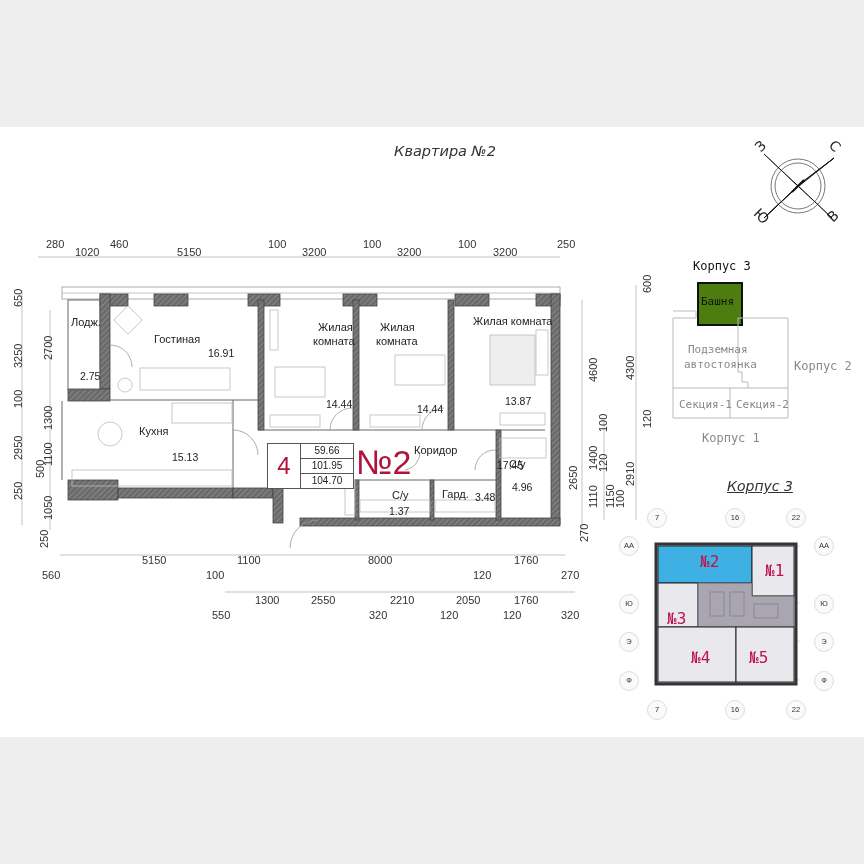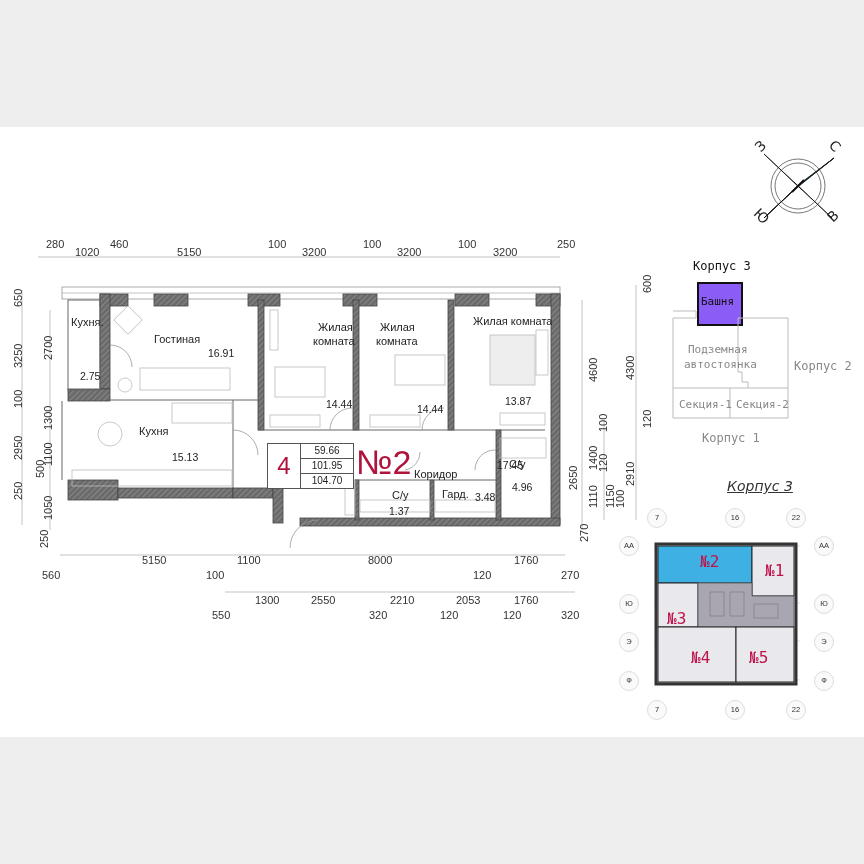--- a/index.html
+++ b/index.html
@@ -20,20 +20,21 @@
   .minimap-title{position:absolute;left:727px;top:478px;font-family:"DejaVu Sans",sans-serif;font-style:italic;font-size:14px;color:#333;text-decoration:underline;}
   .axis{position:absolute;width:18px;height:18px;border-radius:50%;border:1.5px solid #ddd;background:#fafafa;font-family:"Liberation Sans",sans-serif;font-size:7.5px;text-align:center;line-height:18px;color:#333;}
   .mm-lbl{position:absolute;color:#c0134a;font-family:"DejaVu Sans Mono",monospace;font-size:16px;line-height:18px;white-space:nowrap;}
 </style>
 </head>
 <body>
 
 <div class="sheet"></div>
 
 <div class="title">
+  <div>Квартира №2</div>
 </div>
 
 <div class="abs" style="left:752px;top:140px;width:94px;height:92px;">
   <svg width="94" height="92" viewBox="0 0 94 92">
     <circle cx="46" cy="46" r="27" fill="none" stroke="#777" stroke-width="1"></circle>
     <circle cx="46" cy="46" r="23" fill="none" stroke="#777" stroke-width="1"></circle>
 
     <polygon points="46,46 82,18 50,42" fill="#29b6e8" stroke="#111" stroke-width="0.8"></polygon>
     <polygon points="46,46 82,18 42,50" fill="#29b6e8" stroke="#111" stroke-width="0.8"></polygon>
 
@@ -164,21 +165,21 @@
   <span class="dim" style="left:561px;top:569px;">270</span>
 </div>
 
 <div>
   <span class="dim" style="left:212px;top:609px;">550</span>
   <span class="dim" style="left:255px;top:594px;">1300</span>
   <span class="dim" style="left:311px;top:594px;">2550</span>
   <span class="dim" style="left:369px;top:609px;">320</span>
   <span class="dim" style="left:390px;top:594px;">2210</span>
   <span class="dim" style="left:440px;top:609px;">120</span>
-  <span class="dim" style="left:456px;top:594px;">2053</span>
+  <span class="dim" style="left:456px;top:594px;">2050</span>
   <span class="dim" style="left:503px;top:609px;">120</span>
   <span class="dim" style="left:514px;top:594px;">1760</span>
   <span class="dim" style="left:561px;top:609px;">320</span>
 </div>
 
 <div>
   <span class="dimv" style="left:12px;top:307px;">650</span>
   <span class="dimv" style="left:12px;top:368px;">3250</span>
   <span class="dimv" style="left:12px;top:408px;">100</span>
   <span class="dimv" style="left:12px;top:460px;">2950</span>
@@ -201,41 +202,41 @@
   <span class="dimv" style="left:567px;top:490px;">2650</span>
   <span class="dimv" style="left:604px;top:508px;">1150</span>
   <span class="dimv" style="left:614px;top:508px;">100</span>
   <span class="dimv" style="left:641px;top:293px;">600</span>
   <span class="dimv" style="left:624px;top:380px;">4300</span>
   <span class="dimv" style="left:641px;top:428px;">120</span>
   <span class="dimv" style="left:624px;top:486px;">2910</span>
 </div>
 
 <div>
-  <span class="room" style="left:71px;top:316px;">Кухня.</span>
+  <span class="room" style="left:71px;top:316px;">Лодж.</span>
   <span class="area" style="left:80px;top:370px;">2.75</span>
 
   <span class="room" style="left:154px;top:333px;">Гостиная</span>
   <span class="area" style="left:208px;top:347px;">16.91</span>
 
   <span class="room" style="left:318px;top:321px;">Жилая</span>
   <span class="room" style="left:313px;top:335px;">комната</span>
   <span class="area" style="left:326px;top:398px;">14.44</span>
 
   <span class="room" style="left:380px;top:321px;">Жилая</span>
   <span class="room" style="left:376px;top:335px;">комната</span>
   <span class="area" style="left:417px;top:403px;">14.44</span>
 
   <span class="room" style="left:473px;top:315px;">Жилая комната</span>
   <span class="area" style="left:505px;top:395px;">13.87</span>
 
   <span class="room" style="left:139px;top:425px;">Кухня</span>
   <span class="area" style="left:172px;top:451px;">15.13</span>
 
-  <span class="room" style="left:414px;top:468px;">Коридор</span>
+  <span class="room" style="left:414px;top:444px;">Коридор</span>
   <span class="area" style="left:451px;top:459px;margin-left:46px;">17.45</span>
 
   <span class="room" style="left:509px;top:458px;">С/у</span>
   <span class="area" style="left:512px;top:481px;">4.96</span>
 
   <span class="room" style="left:392px;top:489px;">С/у</span>
   <span class="area" style="left:389px;top:505px;">1.37</span>
 
   <span class="room" style="left:442px;top:488px;">Гард.</span>
   <span class="area" style="left:475px;top:491px;">3.48</span>
@@ -244,21 +245,21 @@
 <div class="aptbox">
   <div class="rooms">4</div>
   <div class="cell" style="top:0;">59.66</div>
   <div class="cell" style="top:15px;">101.95</div>
   <div class="cell" style="top:30px;border-bottom:none;">104.70</div>
 </div>
 <div class="aptnum">№2</div>
 
 <div>
   <span class="key-title" style="left:693px;top:259px;">Корпус 3</span>
-  <div class="abs" style="left:697px;top:282px;width:42px;height:40px;border:2px solid #111;background:#8b5cf6;">
+  <div class="abs" style="left:697px;top:282px;width:42px;height:40px;border:2px solid #111;background:#4d7c0f;">
     <span class="abs" style="left:2px;top:11px;font-family:'DejaVu Sans Mono',monospace;font-size:11px;color:#111;">Башня</span>
   </div>
   <svg class="abs" style="left:672px;top:310px;" width="120" height="110">
     <g fill="none" stroke="#bbb" stroke-width="1">
       <polyline points="1,1 24,1 24,8 1,8 1,108 116,108 116,8 66,8"></polyline>
       <line x1="1" y1="78" x2="116" y2="78"></line>
       <line x1="58" y1="78" x2="58" y2="108"></line>
       <polyline points="66,8 66,62 70,62 70,72 76,72 76,78"></polyline>
     </g>
   </svg>

